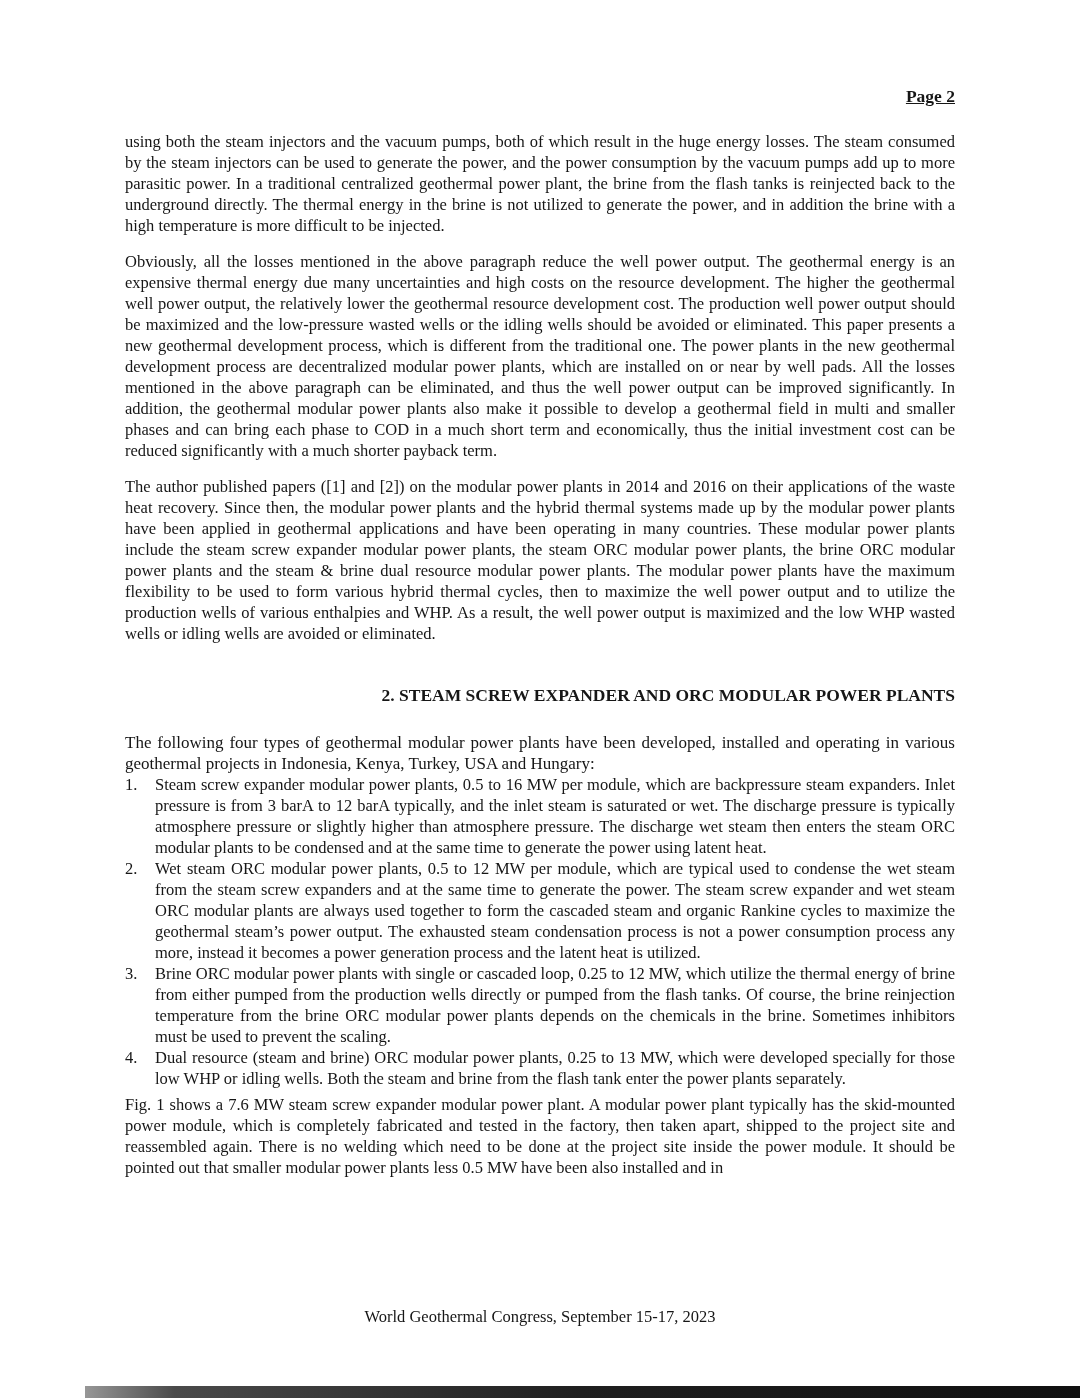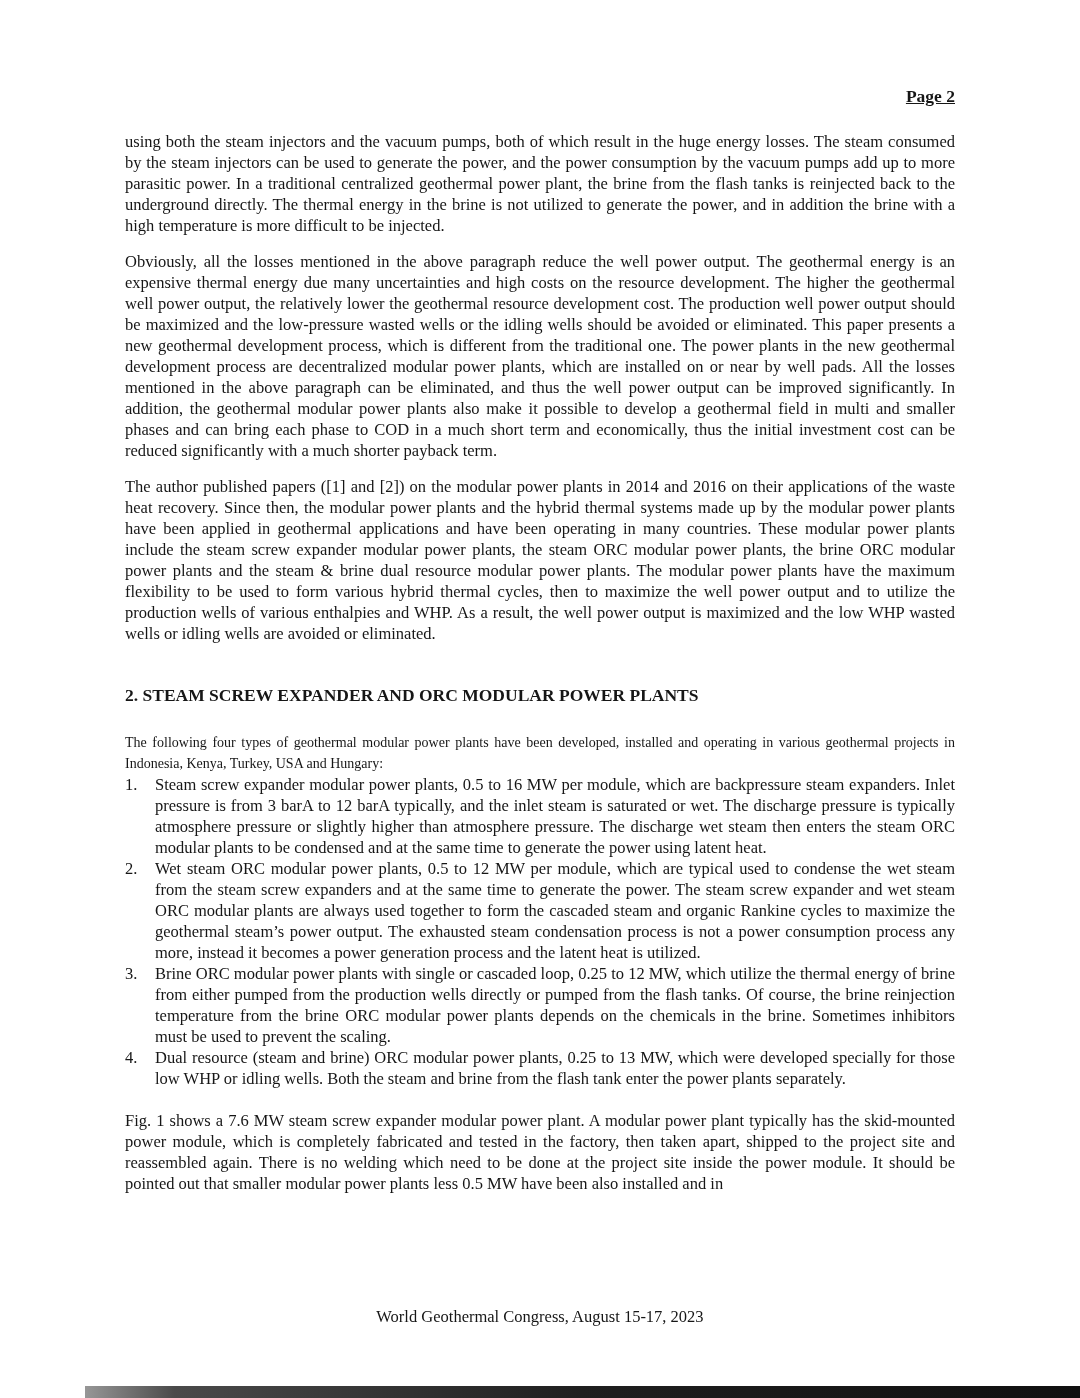--- a/index.html
+++ b/index.html
@@ -26,28 +26,28 @@
     margin: 0 0 24px 0;
     text-decoration: underline;
   }
   p.body {
     font-size: 16.5px;
     line-height: 21px;
     text-align: justify;
     margin: 11px 0 15px 0;
   }
   h2.heading {
-    text-align: left;
+    text-align: right;
     font-weight: bold;
     font-size: 17.5px;
     line-height: 22px;
     margin: 40px 0 26px 0;
   }
   p.intro {
-    font-size: 14px;
+    font-size: 17px;
     line-height: 21px;
     text-align: justify;
     margin: 0;
   }
   .numlist { margin: 0; padding: 0; }
   .li {
     display: flex;
     font-size: 16.5px;
     line-height: 21px;
     margin: 0;
@@ -57,21 +57,21 @@
     width: 30px;
   }
   .li .txt {
     flex: 1;
     text-align: justify;
   }
   p.closing {
     font-size: 16.5px;
     line-height: 21px;
     text-align: justify;
-    margin: 21px 0 0 0;
+    margin: 5px 0 0 0;
   }
   .footer {
     position: absolute;
     top: 1306px;
     left: 0;
     width: 100%;
     text-align: center;
     font-size: 16.5px;
     line-height: 21px;
     color: #161616;
@@ -119,16 +119,16 @@
       <div class="li">
         <span class="num">4.</span>
         <span class="txt">Dual resource (steam and brine) ORC modular power plants, 0.25 to 13 MW, which were developed specially for those low WHP or idling wells. Both the steam and brine from the flash tank enter the power plants separately.</span>
       </div>
     </div>
 
     <p class="closing">Fig. 1 shows a 7.6 MW steam screw expander modular power plant. A modular power plant typically has the skid-mounted power module, which is completely fabricated and tested in the factory, then taken apart, shipped to the project site and reassembled again. There is no welding which need to be done at the project site inside the power module. It should be pointed out that smaller modular power plants less 0.5 MW have been also installed and in</p>
 
   </div>
 
-  <div class="footer">World Geothermal Congress, August 15-17, 2023</div>
+  <div class="footer">World Geothermal Congress, September 15-17, 2023</div>
 
   <div class="bottom-bar"></div>
 </div>
 
 </body></html>

